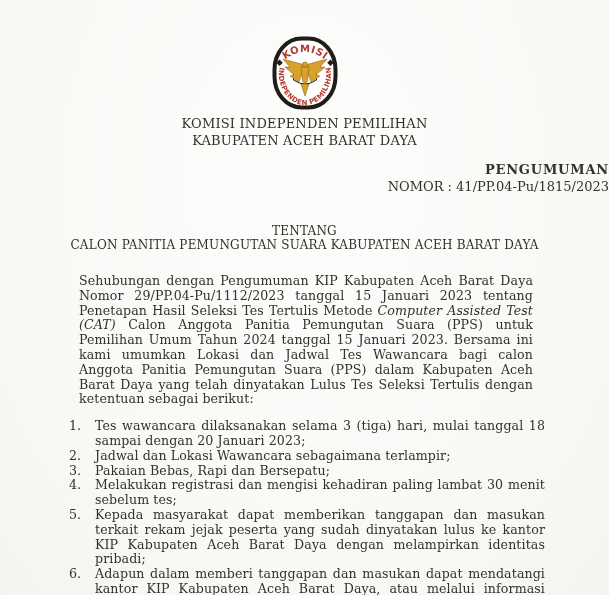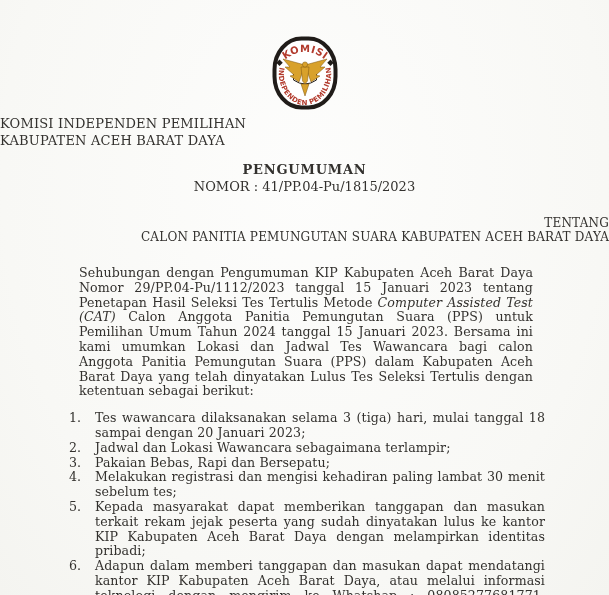--- a/index.html
+++ b/index.html
@@ -11,34 +11,34 @@
     font-family:"DejaVu Serif","Liberation Serif",serif;
     color:#33312e;
     overflow:hidden;
     box-sizing:border-box;
   }
   .logo-wrap{
     display:flex;justify-content:center;
     padding-top:34px;
   }
   .org-block{
-    text-align:left;
+    text-align:center;
     margin-top:4px;
     font-size:13px;line-height:16.5px;
     letter-spacing:.2px;
   }
   .doc-title-block{
-    text-align:center;
+    text-align:right;
     margin-top:13px;
     font-size:13px;line-height:16.5px;
   }
   .doc-title{font-weight:bold;letter-spacing:.8px;}
   .about-block{
-    text-align:right;
-    margin-top:21px;
+    text-align:center;
+    margin-top:29px;
     font-size:12px;line-height:14px;
     letter-spacing:.2px;
   }
   .body-text{
     margin:22px 64px 0 67px;
     font-size:12.6px;
     line-height:14.8px;
     text-align:justify;
     letter-spacing:.1px;
   }

